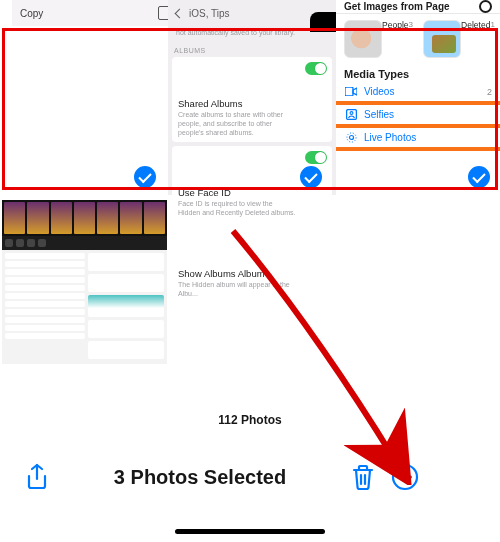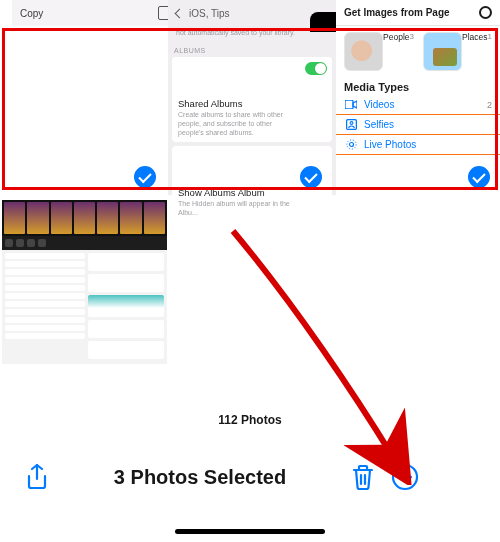--- a/index.html
+++ b/index.html
@@ -140,21 +140,21 @@
 
   .col3 {
     position: absolute;
     top: 0; left: 336px;
     width: 164px;
     height: 195px;
     background: #ffffff;
     font-size: 10px;
   }
   .col3-header {
-    height: 26px;
+    height: 14px;
     display: flex;
     align-items: center;
     justify-content: space-between;
     padding: 0 8px;
     color: #1c1c1e;
     font-weight: 600;
     border-bottom: 1px solid #e8e8e8;
   }
   .gear {
     width: 13px; height: 13px;
@@ -203,21 +203,21 @@
     color: #1c1c1e;
     padding: 5px 0 2px 8px;
   }
   .mt-row {
     display: flex;
     align-items: center;
     padding: 4px 8px;
     color: #007aff;
     font-size: 10px;
     font-weight: 500;
-    border-bottom: 1px solid #f97316;
+    border-bottom: 4px solid #f97316;
   }
   .mt-row .mt-icon { width: 14px; margin-right: 6px; display:flex; align-items:center; justify-content:center;}
   .mt-row .mt-text { flex:1; }
   .mt-row .mt-count { color:#8a8a8f; font-weight:400; font-size:9px;}
 
   .check-badge {
     position: absolute;
     width: 26px; height: 26px;
     background: #007aff;
     border: 2.5px solid #fff;
@@ -362,41 +362,46 @@
     <div class="phone-top"></div>
     <div class="top-desc">not automatically saved to your library.</div>
     <div class="section-label">ALBUMS</div>
 
     <div class="set-row">
       <div class="title">Shared Albums</div>
       <div class="toggle"></div>
       <div class="desc">Create albums to share with other people, and subscribe to other people's shared albums.</div>
     </div>
 
+    <div class="set-row">
+      <div class="title">Use Face ID</div>
+      <div class="toggle"></div>
+      <div class="desc">Face ID is required to view the Hidden and Recently Deleted albums.</div>
+    </div>
 
     <div class="set-row">
       <div class="title">Show Albums Album</div>
       <div class="desc">The Hidden album will appear in the Albu...</div>
     </div>
   </div>
 
   <div class="col3">
     <div class="col3-header">
       <span>Get Images from Page</span>
       <span class="gear"></span>
     </div>
     <div class="albums-row">
       <div class="album">
         <div class="thumb people"></div>
         <span>People</span>
         <span class="count">3</span>
       </div>
       <div class="album">
         <div class="thumb places"></div>
-        <span>Places</span>
+        <span>Deleted</span>
         <span class="count">1</span>
       </div>
     </div>
     <div class="mt-label">Media Types</div>
     <div class="mt-row">
       <span class="mt-icon">
         <svg width="12" height="9" viewBox="0 0 12 9">
             <rect x="0" y="0" width="8" height="9" rx="1.5" fill="none" stroke="#007aff" stroke-width="1.3"></rect>
             <path d="M8 3 L12 1 L12 8 L8 6 Z" fill="none" stroke="#007aff" stroke-width="1.3"></path>
           </svg>

